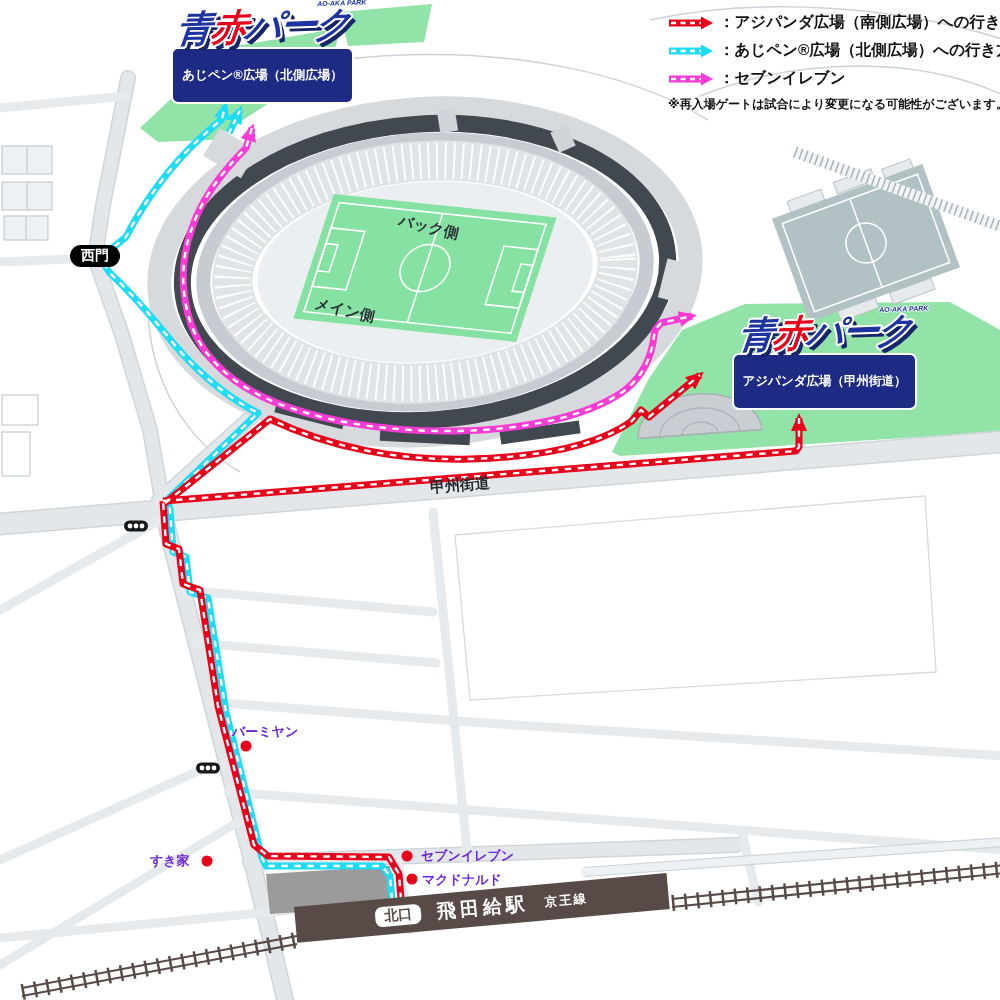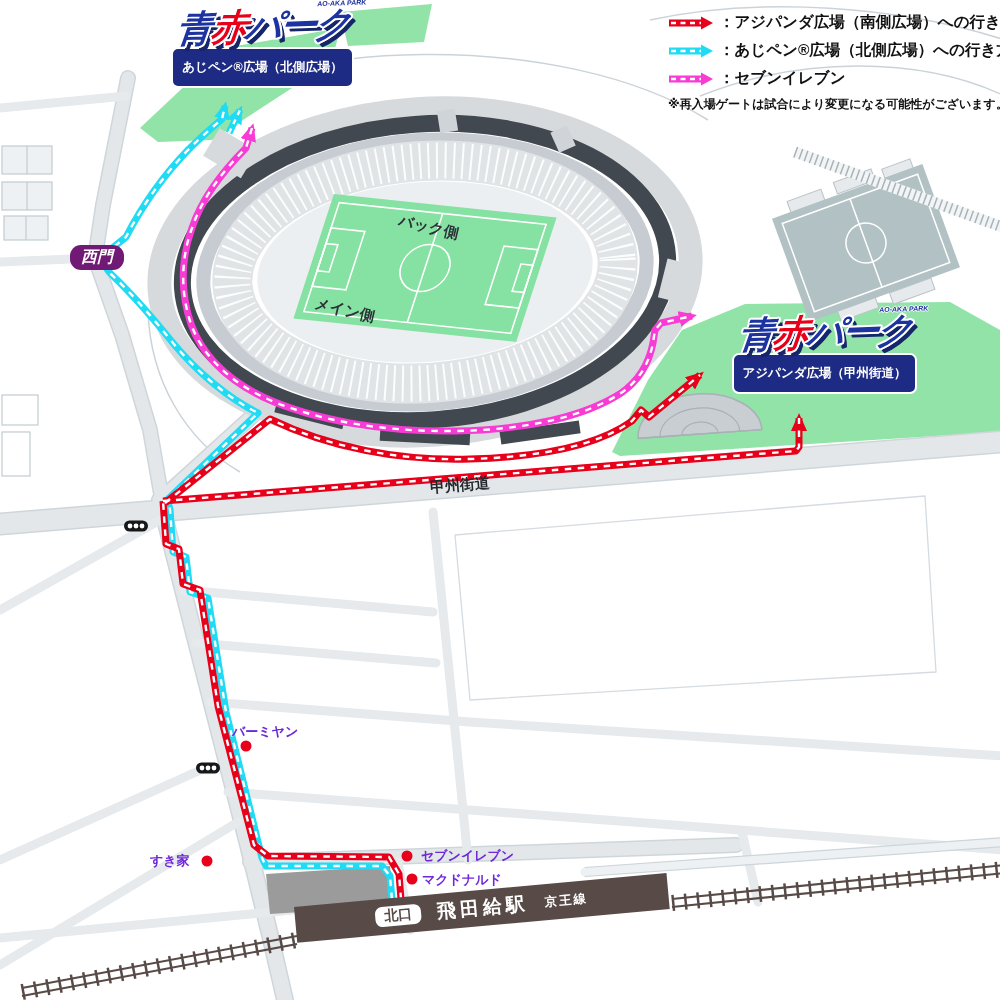--- a/index.html
+++ b/index.html
@@ -19,25 +19,25 @@
   .plaza-s{left:722px;top:314px;width:205px;}
   .aoaka{display:inline-block;position:relative;font-weight:900;font-style:italic;
          font-size:37px;line-height:1;letter-spacing:-3px;transform:skewX(-8deg) rotate(-2deg);
          text-shadow:2px 0 #fff,-2px 0 #fff,0 2px #fff,0 -2px #fff,1.5px 1.5px #fff,
          -1.5px -1.5px #fff,1.5px -1.5px #fff,-1.5px 1.5px #fff,4px 4px 0 #17266b,5px 5px 0 #17266b;}
   .aoaka .blue{color:#1d33a0}.aoaka .red{color:#e8001a}
   .aoaka-badge{position:absolute;top:-6px;right:-2px;width:36px;font-size:7px;line-height:7px;
          font-weight:700;font-style:normal;letter-spacing:0;color:#1d33a0;
          text-shadow:1px 0 #fff,-1px 0 #fff,0 1px #fff,0 -1px #fff;}
   .plaza-pill{display:inline-block;background:#1e2b84;color:#fff;font-size:12.5px;font-weight:700;
-         padding:10px 9px;border-radius:7px;border:2px solid #fff;margin-top:2px;}
+         padding:18px 9px;border-radius:7px;border:2px solid #fff;margin-top:2px;}
   
   .lbl{font-weight:700;color:#2b3136;}
-  .lbl-nishimon{left:70px;top:245px;background:#701a75;color:#fff;font-size:16px;font-weight:700;
-         padding:2px 11px;border-radius:11px;font-style:italic;}
+  .lbl-nishimon{left:70px;top:245px;background:#000000;color:#fff;font-size:14px;font-weight:700;
+         padding:2px 11px;border-radius:11px;}
   .lbl-back{left:398px;top:218px;font-size:15px;transform:rotate(13deg);}
   .lbl-main{left:314px;top:301px;font-size:15px;transform:rotate(13deg);}
   .lbl-koshu{left:430px;top:476px;font-size:15px;transform:rotate(-4.6deg);color:#23282c;}
   .lm{font-size:13px;font-weight:700;color:#6d28d9;}
   .lm-bamiyan{left:232px;top:723px;}
   .lm-sukiya{left:150px;top:852px;width:50px;text-align:left;}
   .lm-seven{left:421px;top:847px;}
   .lm-mcd{left:422px;top:871px;}
   
   .station{left:294px;top:907px;width:374px;height:36px;background:#584b47;

